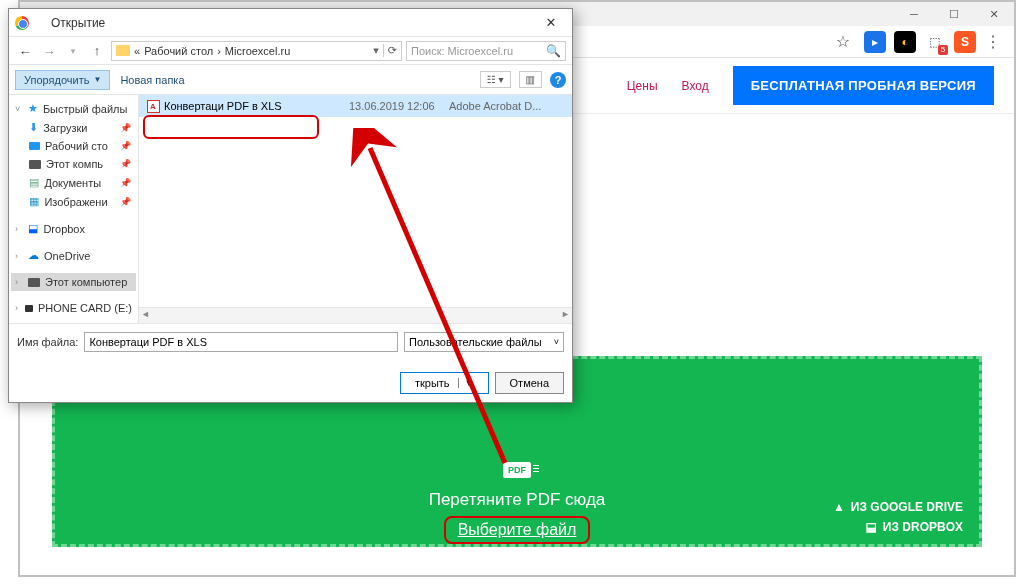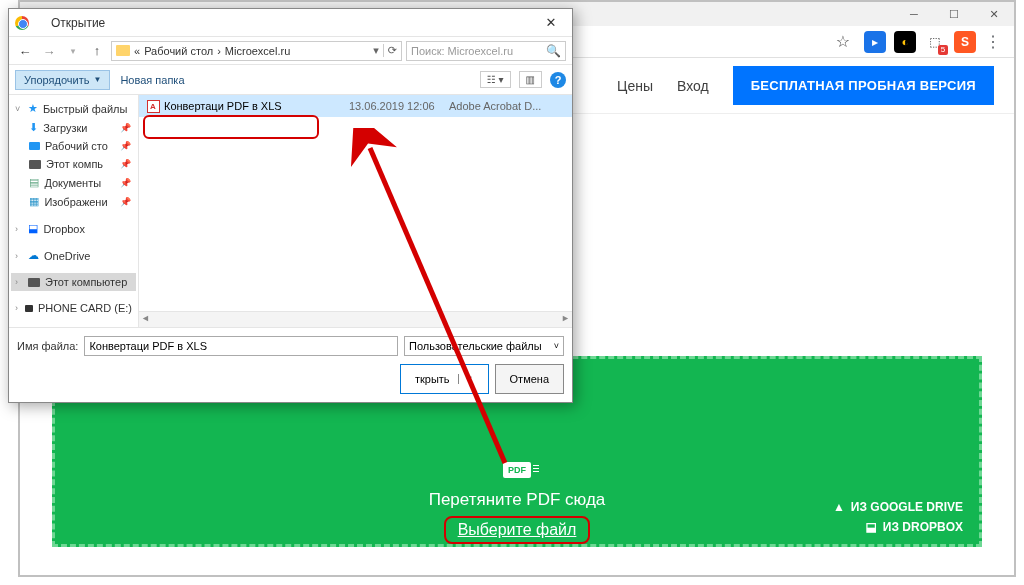--- a/index.html
+++ b/index.html
@@ -15,21 +15,21 @@
 .ext-blue { background: #1a73e8; color: #fff; }
 .ext-yellow { background: #000; color: #ffc107; font-weight: bold; }
 .ext-red-badge { position: relative; color: #333; }
 .ext-red-badge::after { content: "5"; position: absolute; bottom: -2px; right: -2px; background: #e53935; color: #fff; font-size: 8px; width: 10px; height: 10px; border-radius: 2px; text-align: center; line-height: 10px; }
 .ext-orange { background: #ff5722; color: #fff; border-radius: 50%; font-weight: bold; }
 .spacer { flex: 1; }
 
 
 .page-content { position: relative; height: calc(100% - 56px); background: #fff; }
 .page-header { display: flex; justify-content: flex-end; align-items: center; height: 56px; padding: 0 20px; gap: 24px; border-bottom: 1px solid #eee; }
-.page-header a { color: #404040; text-decoration: none; font-size: 14px; }
+.page-header a { color: #be185d; text-decoration: none; font-size: 12px; }
 .trial-btn { background: #0074ff; color: #fff; padding: 12px 18px; font-size: 13px; font-weight: bold; letter-spacing: 0.3px; }
 .page-body { padding: 18px 20px; }
 .page-title { font-size: 24px; font-weight: 700; color: #222; }
 .page-sub { font-size: 17px; color: #666; margin-top: 6px; }
 
 
 .ad-strip { display: flex; gap: 10px; margin-top: 20px; }
 .ad-tile { width: 70px; height: 70px; background: #eee; position: relative; display: flex; align-items: center; justify-content: center; }
 .ad-wb { background: #d0007f; color: #fff; font-weight: 800; font-size: 20px; font-style: italic; }
 .ad-sale { position: absolute; top: 2px; left: 2px; background: #ff0066; color: #fff; font-size: 8px; padding: 2px 3px; border-radius: 6px; }
@@ -88,26 +88,26 @@
 .fd-row .c2 { width: 100px; color: #666; }
 .fd-row .c3 { flex: 1; color: #666; }
 .pdf-ico { width: 13px; height: 13px; background: #fff; border: 1px solid #d32f2f; position: relative; }
 .pdf-ico::after { content: "A"; position: absolute; top: 1px; left: 2px; font-size: 8px; color: #d32f2f; font-weight: bold; }
 .row-highlight { position: absolute; border: 2px solid #d40000; border-radius: 6px; top: 20px; left: 4px; width: 176px; height: 24px; pointer-events: none; }
 .fd-hscroll { height: 16px; border-top: 1px solid #e5e5e5; background: #f4f4f4; position: relative; margin-top: auto; }
 .fd-hscroll::before { content: "◄"; position: absolute; left: 2px; top: 1px; font-size: 9px; color: #888; }
 .fd-hscroll::after { content: "►"; position: absolute; right: 2px; top: 1px; font-size: 9px; color: #888; }
 
 .fd-footer { padding: 8px; border-top: 1px solid #e5e5e5; }
-.fd-filename-row { display: flex; align-items: center; gap: 6px; margin-bottom: 8px; }
+.fd-filename-row { display: flex; align-items: center; gap: 6px; margin-bottom: 20px; }
 .fd-filename-row label { font-size: 11px; color: #333; }
 .fd-filename-row input { flex: 1; height: 20px; border: 1px solid #aaa; font-size: 11px; padding: 0 4px; }
 .fd-type-sel { width: 160px; height: 20px; border: 1px solid #aaa; font-size: 11px; padding: 0 4px; display: flex; align-items: center; justify-content: space-between; }
 .fd-buttons { display: flex; justify-content: flex-end; gap: 6px; }
-.fd-btn { height: 30px; padding: 0 14px; font-size: 11px; border: 1px solid #888; background: #f4f4f4; display: flex; align-items: center; }
+.fd-btn { height: 22px; padding: 0 14px; font-size: 11px; border: 1px solid #888; background: #f4f4f4; display: flex; align-items: center; }
 .fd-btn.primary { border: 1px solid #0078d7; background: #fff; }
 .fd-btn .dd { border-left: 1px solid #888; margin-left: 8px; padding-left: 6px; font-size: 9px; }
 
 
 .red-arrow { position: absolute; z-index: 20; top: 128px; left: 350px; width: 180px; height: 350px; pointer-events: none; }
 .red-arrow svg { width: 100%; height: 100%; }
 
 
 .boot { width: 36px; height: 56px; position: relative; }
 .boot::before { content: ""; position: absolute; top: 0; left: 8px; width: 18px; height: 40px; background: #1a1a1a; border-radius: 3px 3px 0 0; }

